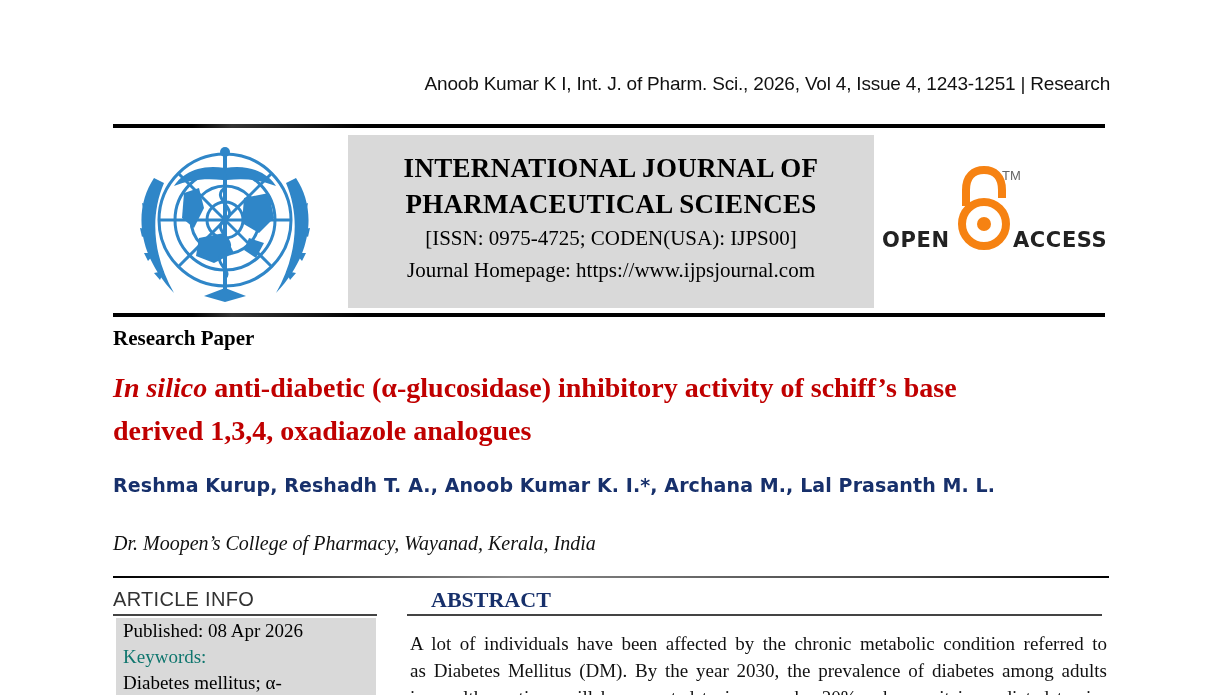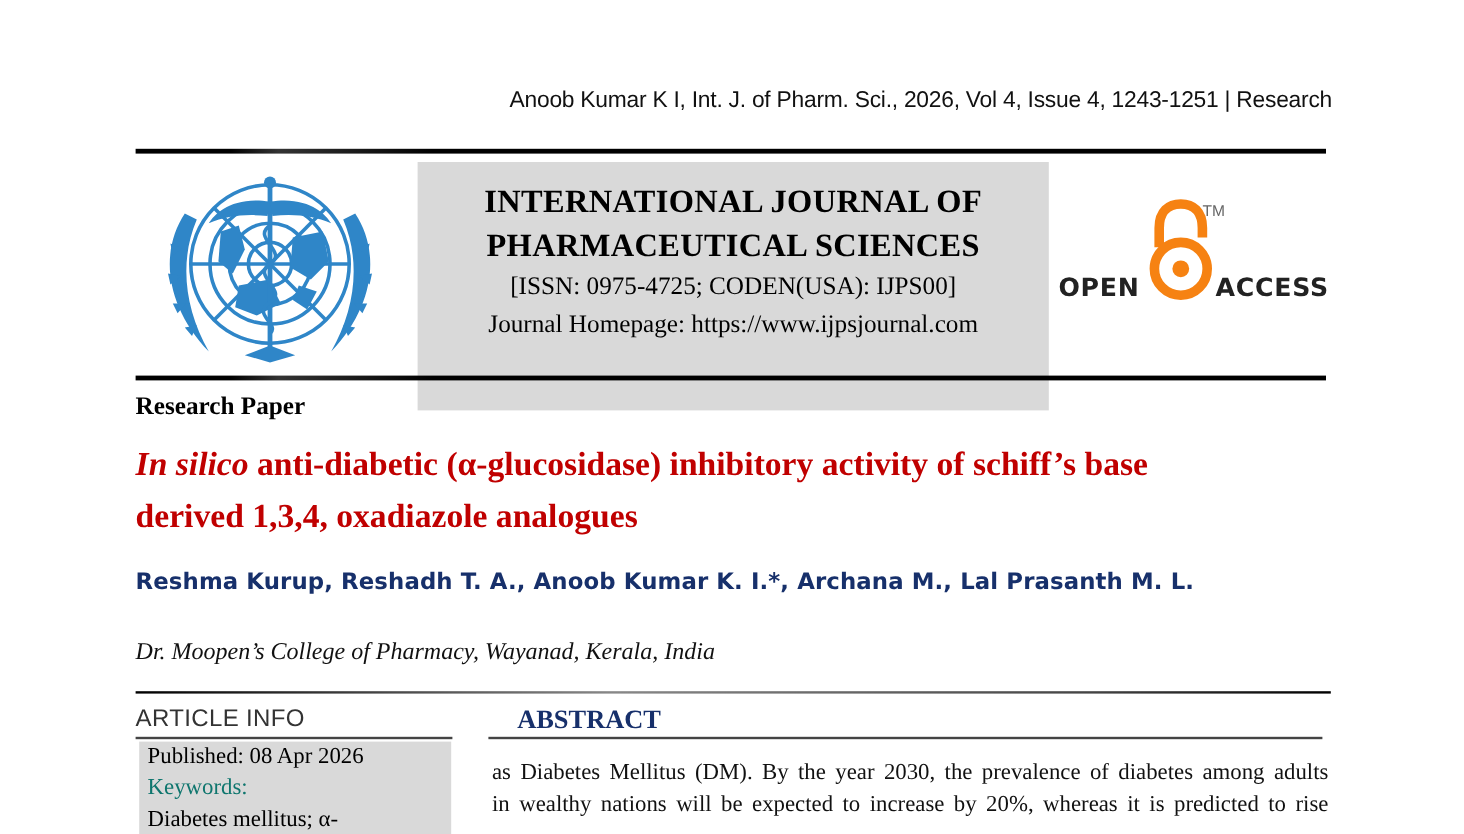--- a/index.html
+++ b/index.html
@@ -2,21 +2,21 @@
 <html><head>
 <meta charset="utf-8">
 <style>
   html, body { margin: 0; padding: 0; background: #ffffff; }
   body { width: 1220px; height: 695px; overflow: hidden; position: relative; font-family: "Liberation Serif", serif; color: #000; }
   .running-head { position: absolute; left: 0; right: 110px; top: 73px; text-align: right; font-family: "Liberation Sans", sans-serif; font-size: 19px; color: #111; letter-spacing: -0.2px; }
   .rule-thick { position: absolute; height: 4px; background: linear-gradient(to right, #000 0%, #000 8%, #333 12%, #000 25%, #000 100%); }
   .rule-top { left: 113px; width: 992px; top: 124px; }
   .rule-bottom { left: 113px; width: 992px; top: 313px; height: 4px; }
   .logo-left { position: absolute; left: 124px; top: 138px; width: 202px; height: 168px; }
-  .masthead { position: absolute; left: 348px; top: 135px; width: 526px; height: 207px; background: #d9d9d9; text-align: center; }
+  .masthead { position: absolute; left: 348px; top: 135px; width: 526px; height: 173px; background: #d9d9d9; text-align: center; }
   .masthead .j1 { font-family: "Liberation Serif", serif; font-weight: bold; font-size: 27px; line-height: 36px; margin-top: 15px; letter-spacing: 0.3px; }
   .masthead .j2 { font-family: "Liberation Serif", serif; font-size: 21px; line-height: 32px; }
   .oa-logo { position: absolute; left: 880px; top: 160px; width: 230px; height: 95px; }
   .oa-text { position: absolute; top: 42px; font-family: "DejaVu Sans", sans-serif; font-weight: bold; font-size: 21px; color: #222; letter-spacing: 0.6px; margin-top: 26px; }
   .oa-tm { position: absolute; left: 122px; top: 8px; font-family: "Liberation Sans", sans-serif; font-size: 13px; color: #666; }
   .paper-type { position: absolute; left: 113px; top: 326px; font-weight: bold; font-size: 21px; }
   .title { position: absolute; left: 113px; top: 366px; width: 1000px; color: #c00000; font-weight: bold; font-size: 28px; line-height: 43px; }
   .title .it { font-style: italic; }
   .authors { position: absolute; left: 113px; top: 474px; font-family: "DejaVu Sans", sans-serif; font-weight: bold; font-size: 19px; color: #17306b; letter-spacing: 0.1px; }
   .affiliation { position: absolute; left: 113px; top: 532px; font-style: italic; font-size: 20px; color: #111; text-align: right; }
@@ -108,15 +108,16 @@
 <div class="ai-rule"></div>
 <div class="ai-box">
   <div>Published: 08 Apr 2026</div>
   <div class="kw">Keywords:</div>
   <div>Diabetes mellitus; α-</div>
 </div>
 
 <div class="abs-head">ABSTRACT</div>
 <div class="abs-rule"></div>
 <div class="abs-body">
+  <div style="text-align-last:justify">A lot of individuals have been affected by the chronic metabolic condition referred to</div>
   <div style="text-align-last:justify">as Diabetes Mellitus (DM). By the year 2030, the prevalence of diabetes among adults</div>
   <div style="text-align-last:justify">in wealthy nations will be expected to increase by 20%, whereas it is predicted to rise</div>
 </div>
 
 </body></html>

